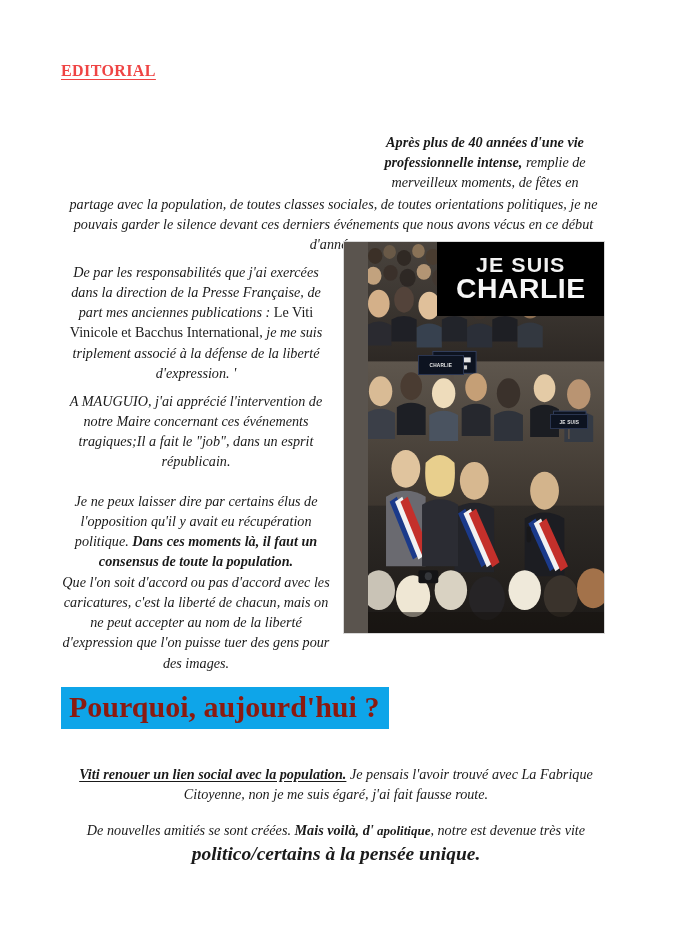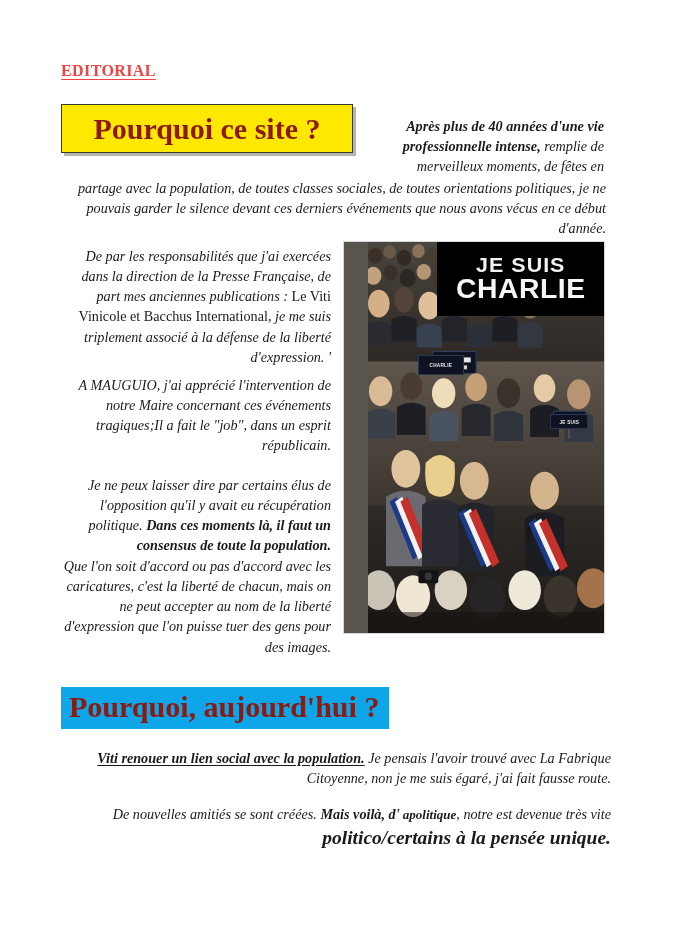--- a/index.html
+++ b/index.html
@@ -77,21 +77,22 @@
     white-space: nowrap;
   }
 
   
   .para {
     position: absolute;
     font-style: italic;
     font-size: 14.2px;
     line-height: 1.42;
     color: #1a1a1a;
-    text-align: right;
+    text-align: center;
+    margin-top: 16px;
   }
   .p-intro {
     left: 366px;
     top: 116px;
     width: 238px;
   }
   .p-intro-cont {
     left: 61px;
     top: 178px;
     width: 545px;
@@ -183,23 +184,20 @@
   .sign-a { left: 74px; top: 113px; width: 44px; height: 18px; }
   .sign-b { left: 206px; top: 172px; width: 36px; height: 13px; }
 </style>
 </head>
 <body>
 
 <div class="page">
 
   <div class="editorial">EDITORIAL</div>
 
-  <div class="title-box">
-    <span class="title-text">Pourquoi ce site ?</span>
-  </div>
 
   <div class="para p-intro">
     <b>Après plus de 40 années d'une vie professionnelle intense,</b><span> remplie de merveilleux moments, de fêtes en</span>
   </div>
 
   <div class="para p-intro-cont">partage avec la population, de toutes classes sociales, de toutes orientations politiques, je ne pouvais garder le silence devant ces derniers événements que nous avons vécus en ce début d'année.</div>
 
   <div class="para col-left p2">
     <span>De par les responsabilités que j'ai exercées dans la direction de la Presse Française, de part mes anciennes publications :</span><span class="upright"> Le Viti Vinicole et Bacchus International,</span><span> je me suis triplement associé à la défense de la liberté d'expression. '</span>
   </div>

